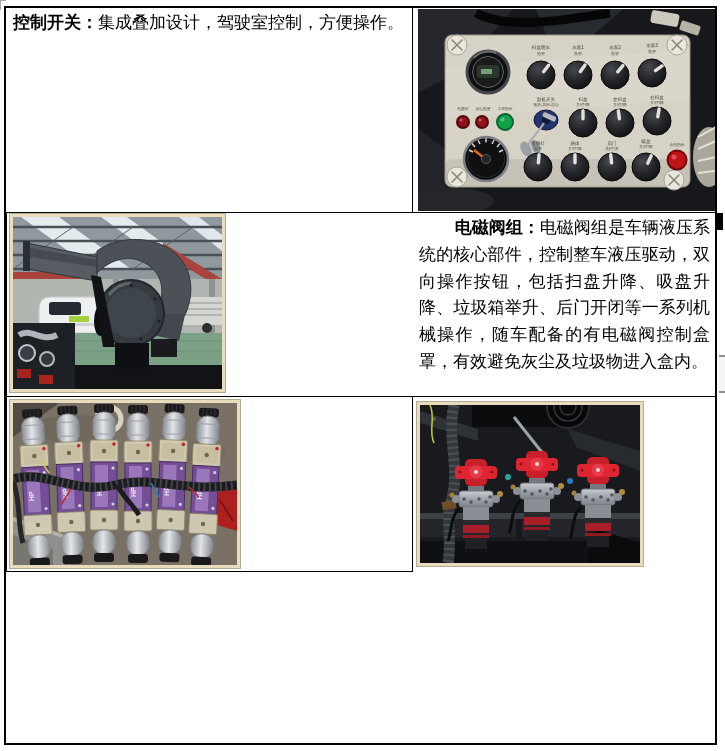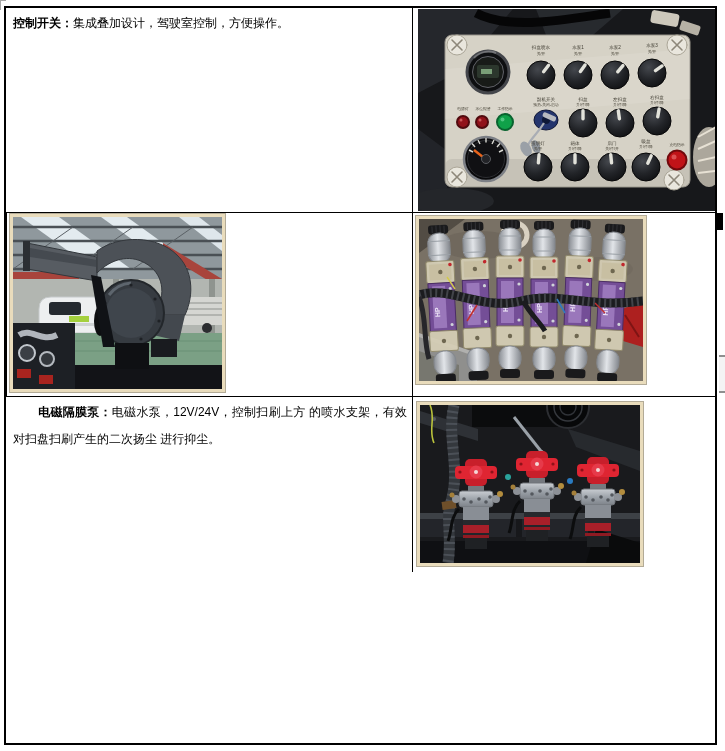--- a/index.html
+++ b/index.html
@@ -11,21 +11,21 @@
     border-left:1px solid #a8a8a8; border-top:1px solid #a8a8a8; }
 
   .spec-table { position:absolute; left:4px; top:6px; width:713px; height:739px;
     border:2px solid #000; background:#fff; display:grid;
     grid-template-columns:406px 1fr; grid-template-rows:205px 184px 175px 1fr; }
 
   .cell { border-bottom:1px solid #000; overflow:hidden; }
   .cell.last { border-bottom:none; }
   .photo-cell { border-left:1px solid #000; position:relative; background:#fff; }
 
-  .text-cell { padding:2px 5px 0 7px; font-size:12px; line-height:26.8px;
+  .text-cell { padding:2px 5px 0 7px; font-size:17px; line-height:26.8px;
     color:#000; text-align:justify; }
   .text-cell p { margin:0; }
   .text-cell.indent p { text-indent:2.1em; }
   .term { font-weight:bold; }
 
   .photo { position:absolute; display:block; }
   .framed { border:3px solid #e9dcbc; outline:1px solid #b3ab97; background:#cfc8bd; }
 
   .black-chip { position:absolute; left:717px; top:213px; width:6px; height:17px; background:#000; }
   .edge-box { position:absolute; left:719px; top:355px; width:6px; height:38px;
@@ -276,20 +276,23 @@
           </g>
           <ellipse cx="87" cy="104" rx="6" ry="15" fill="#0d0e10"></ellipse>
           <polygon points="78,58 88,60 102,130 90,130" fill="#101216"></polygon>
           <rect x="102" y="126" width="34" height="26" fill="#0f1013"></rect>
           <rect x="138" y="122" width="26" height="18" fill="#191b1f"></rect>
         </g>
       </svg>
       </div>
     </div>
 
+    <div class="cell text-cell indent">
+      <p><b class="term">电磁阀组：</b><span>电磁阀组是车辆液压系统的核心部件，控制整车液压驱动，双向操作按钮，包括扫盘升降、吸盘升降、垃圾箱举升、后门开闭等一系列机械操作，随车配备的有电磁阀控制盒罩，有效避免灰尘及垃圾物进入盒内。</span></p>
+    </div>
     <div class="cell photo-cell">
       <div class="photo framed" style="left:3px;top:3px;width:230px;height:168px;">
       <svg width="224" height="162" viewBox="0 0 224 162">
         <defs>
           <linearGradient id="gCoil" x1="0" y1="0" x2="1" y2="0">
             <stop offset="0" stop-color="#8b8f95"></stop>
                 <stop offset="0.45" stop-color="#e2e5e9"></stop>
                 <stop offset="1" stop-color="#84888e"></stop>
           </linearGradient>
         </defs>
@@ -430,23 +433,20 @@
           <path d="M0,78 C8,98 4,120 10,140" stroke="#26262a" stroke-width="5" fill="none"></path>
           <path d="M58,86 l-10,16" stroke="#c13030" stroke-width="1.6"></path>
           <path d="M138,80 l8,14" stroke="#3079c1" stroke-width="1.6"></path>
           <path d="M36,70 l-8,-12" stroke="#d3ca4a" stroke-width="1.4"></path>
           <path d="M176,84 l10,10" stroke="#c13030" stroke-width="1.4"></path>
         </g>
       </svg>
       </div>
     </div>
 
-    <div class="cell text-cell indent last">
-      <p><b class="term">电磁隔膜泵：</b><span>电磁水泵，12V/24V，控制扫刷上方 的喷水支架，有效对扫盘扫刷产生的二次扬尘 进行抑尘。</span></p>
-    </div>
     <div class="cell photo-cell last">
       <div class="photo framed" style="left:4px;top:5px;width:226px;height:164px;">
       <svg width="220" height="158" viewBox="0 0 220 158">
         <defs>
           <linearGradient id="gPump" x1="0" y1="0" x2="0" y2="1">
             <stop offset="0" stop-color="#c9cdd2"></stop>
                 <stop offset="0.55" stop-color="#9aa0a7"></stop>
                 <stop offset="1" stop-color="#7e838a"></stop>
           </linearGradient>
         </defs>

